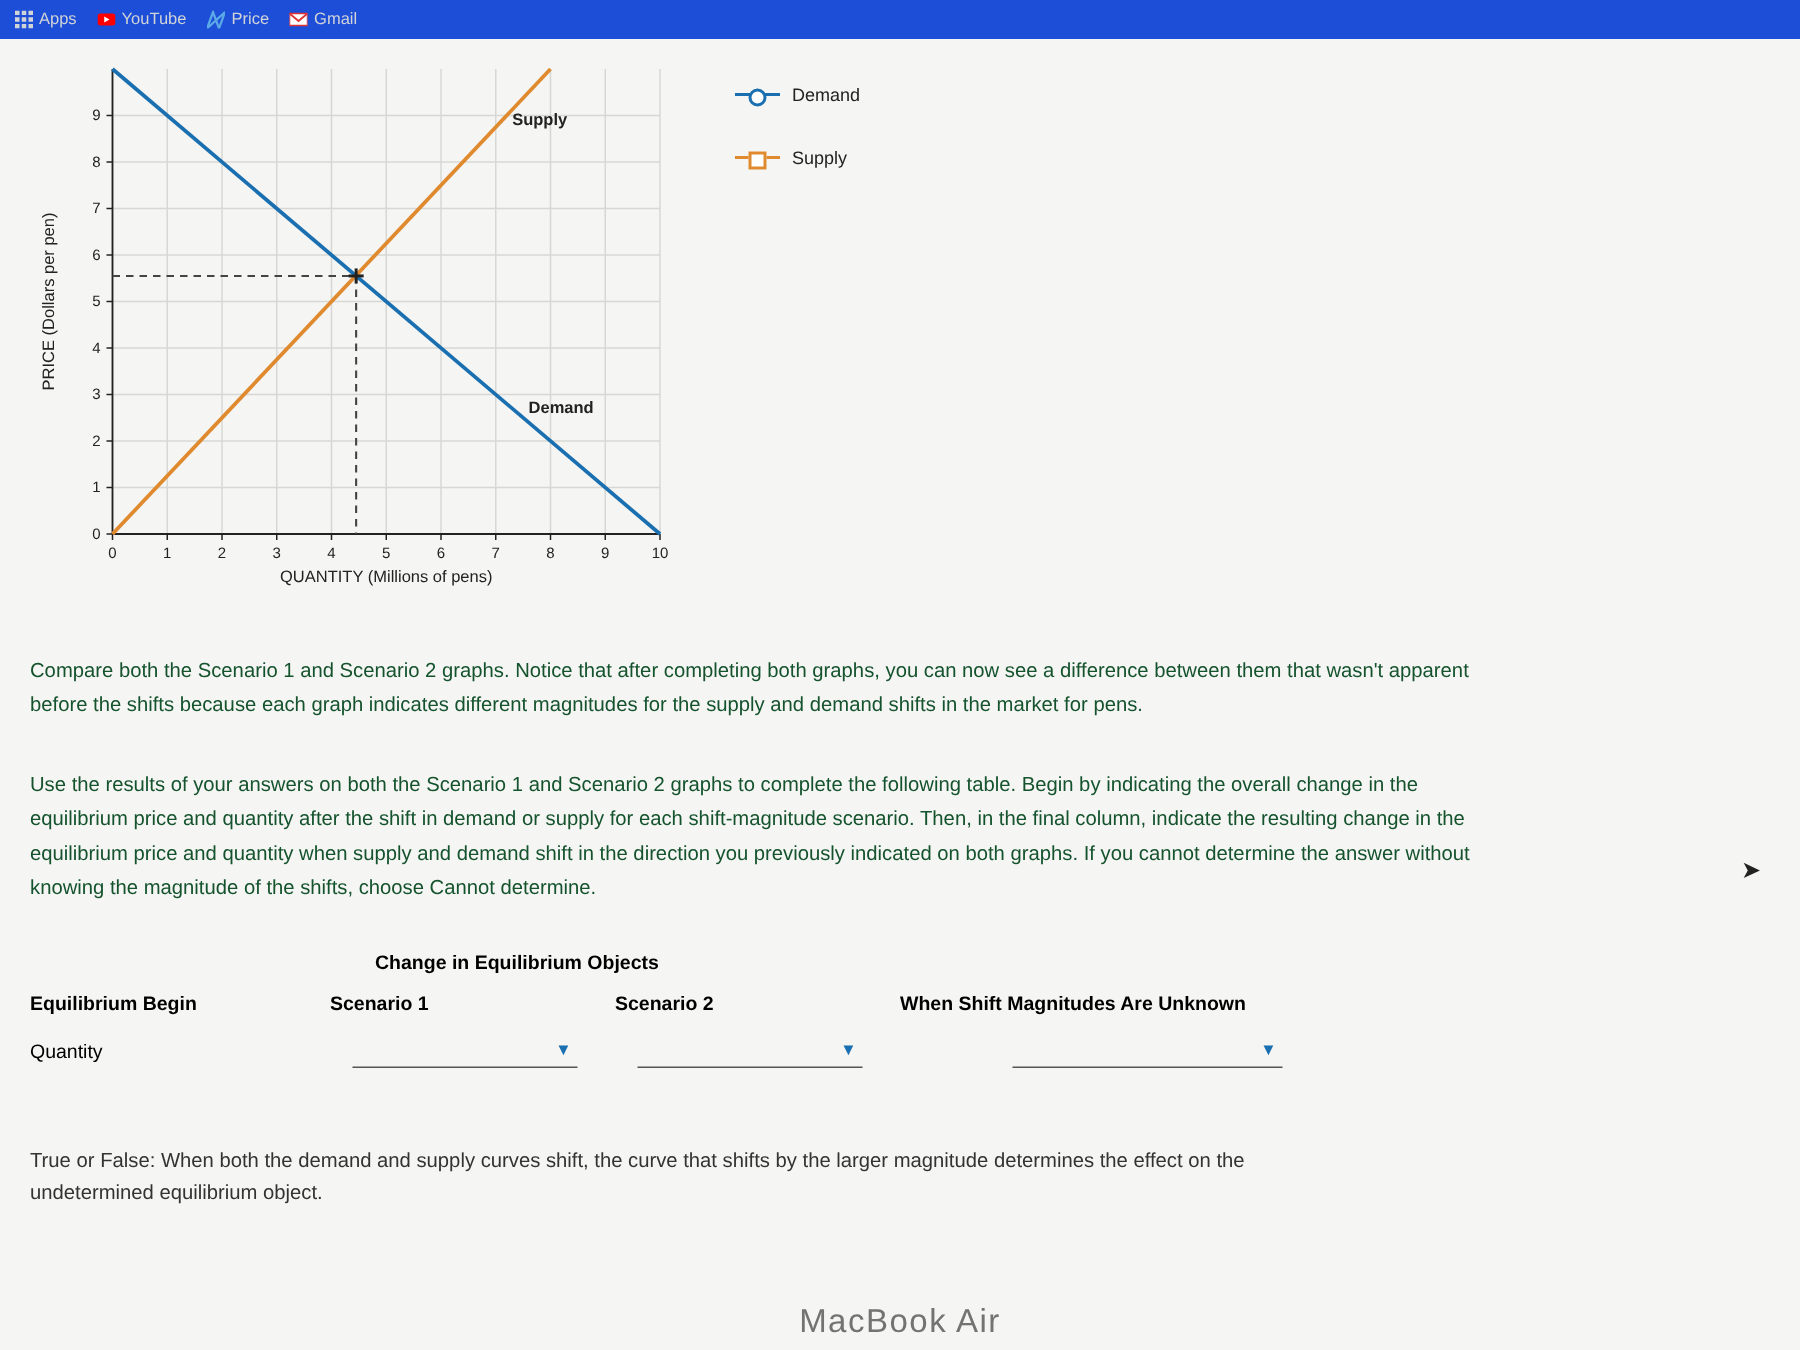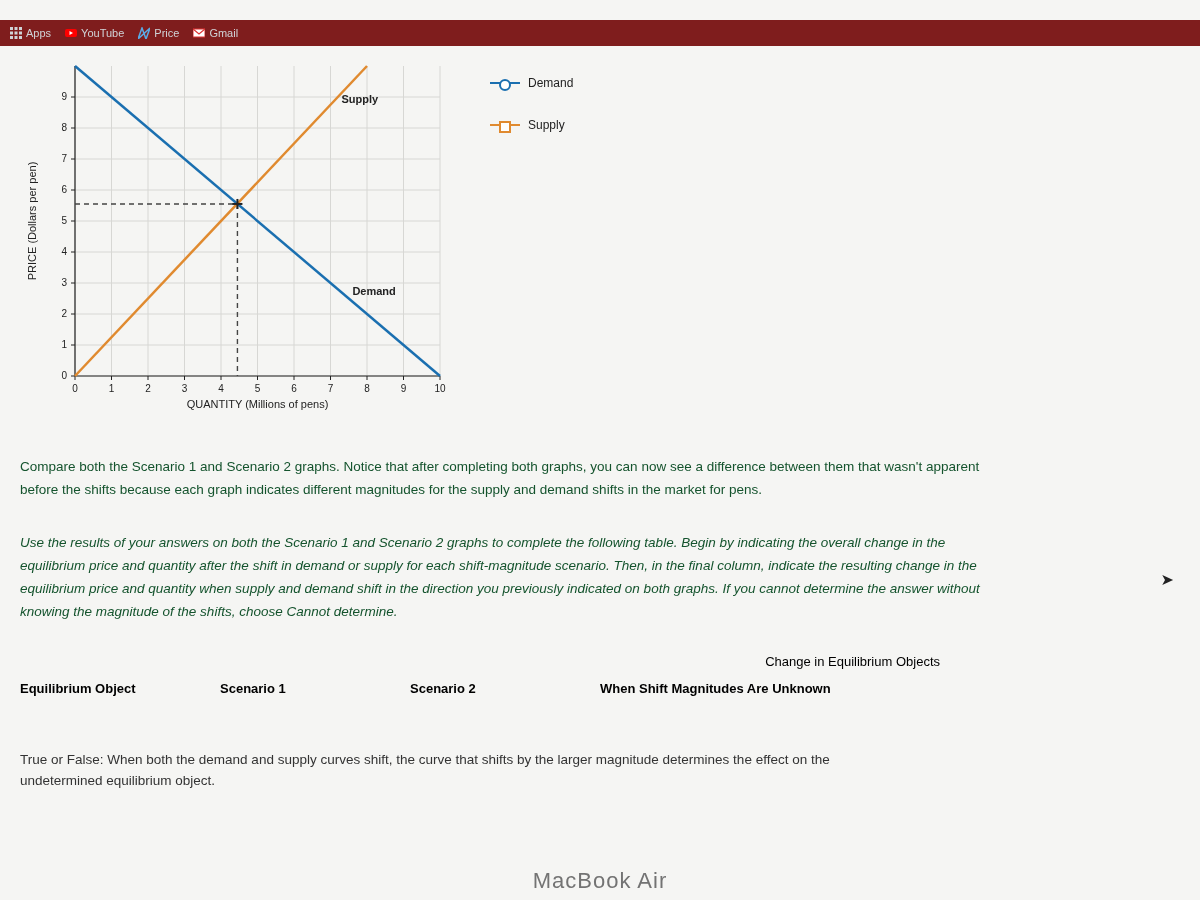--- a/index.html
+++ b/index.html
@@ -6,28 +6,27 @@
   body {
     font-family: Arial, Helvetica, sans-serif;
     background: #f5f5f3;
     width: 1200px;
     height: 900px;
     overflow: hidden;
     position: relative;
   }
   .bookmark-bar {
     height: 26px;
-    background: #7f1d1d;
+    background: #1d4ed8;
     display: flex;
     align-items: center;
     padding: 0 10px;
     gap: 14px;
     font-size: 11px;
     color: #d0d3d7;
-    margin-top: 20px;
   }
   .bookmark-bar .bk { display: flex; align-items: center; gap: 4px; cursor: pointer; }
   .bookmark-bar .ico { width: 12px; height: 12px; display: inline-block; }
   .content {
     padding: 10px 20px 0 20px;
   }
   .chart-row { display: flex; align-items: flex-start; gap: 30px; }
   .chart-box { position: relative; width: 440px; height: 370px; }
   .chart-box svg { width: 100%; height: 100%; }
   .legend { margin-top: 20px; font-size: 12px; color: #222; }
@@ -43,23 +42,23 @@
     content: ""; position: absolute; left: 50%; top: -5px; width: 8px; height: 8px;
     border: 2px solid #e08a2f; background: #fff; transform: translateX(-50%);
   }
   .body-text {
     margin-top: 30px;
     font-size: 13.5px;
     color: #14532d;
     line-height: 1.7;
     max-width: 980px;
   }
-  .body-text.italic { font-style: italic; }
+  .body-text.italic { }
   .table-wrap { margin-top: 30px; max-width: 920px; }
-  .thead-super { font-size: 13px; font-weight: normal; text-align: right; margin-left: 230px; margin-bottom: 8px; }
+  .thead-super { font-size: 13px; font-weight: bold; text-align: left; margin-left: 230px; margin-bottom: 8px; }
   table { width: 100%; border-collapse: collapse; font-size: 13px; }
   th { text-align: left; font-weight: bold; padding: 4px 10px 8px 0; }
   th.center { }
   td { padding: 6px 10px 6px 0; vertical-align: middle; }
   .dd-cell { display: flex; justify-content: center; }
   .dd {
     width: 150px; height: 22px; border: none; border-bottom: 1px solid #555;
     background: transparent; display: flex; align-items: center; justify-content: flex-end;
     padding-right: 4px; cursor: pointer;
   }
@@ -224,27 +223,51 @@
 
   <div class="body-text">Compare both the Scenario 1 and Scenario 2 graphs. Notice that after completing both graphs, you can now see a difference between them that wasn't apparent before the shifts because each graph indicates different magnitudes for the supply and demand shifts in the market for pens.</div>
 
   <div class="body-text italic">Use the results of your answers on both the Scenario 1 and Scenario 2 graphs to complete the following table. Begin by indicating the overall change in the equilibrium price and quantity after the shift in demand or supply for each shift-magnitude scenario. Then, in the final column, indicate the resulting change in the equilibrium price and quantity when supply and demand shift in the direction you previously indicated on both graphs. If you cannot determine the answer without knowing the magnitude of the shifts, choose Cannot determine.</div>
 
   <div class="table-wrap">
     <div class="thead-super">Change in Equilibrium Objects</div>
     <table>
       <thead>
         <tr>
-          <th style="width:200px">Equilibrium Object</th>
+          <th style="width:200px">Equilibrium Begin</th>
           <th class="center" style="width:190px">Scenario 1</th>
           <th class="center" style="width:190px">Scenario 2</th>
           <th class="center">When Shift Magnitudes Are Unknown</th>
         </tr>
       </thead>
       <tbody>
+        <tr>
+          <td>Quantity</td>
+          <td>
+              <div class="dd-cell">
+                <div class="dd">
+                  <span class="caret">▼</span>
+                </div>
+              </div>
+            </td>
+          <td>
+              <div class="dd-cell">
+                <div class="dd">
+                  <span class="caret">▼</span>
+                </div>
+              </div>
+            </td>
+          <td>
+              <div class="dd-cell">
+                <div class="dd wide">
+                  <span class="caret">▼</span>
+                </div>
+              </div>
+            </td>
+        </tr>
       </tbody>
     </table>
   </div>
 
   <div class="tf-text">
     <span>True or False: When both the demand and supply curves shift, the curve that shifts by the larger magnitude determines the effect on the</span><br>
     <span class="underlined">undetermined equilibrium object.</span>
   </div>
 
 </div>

